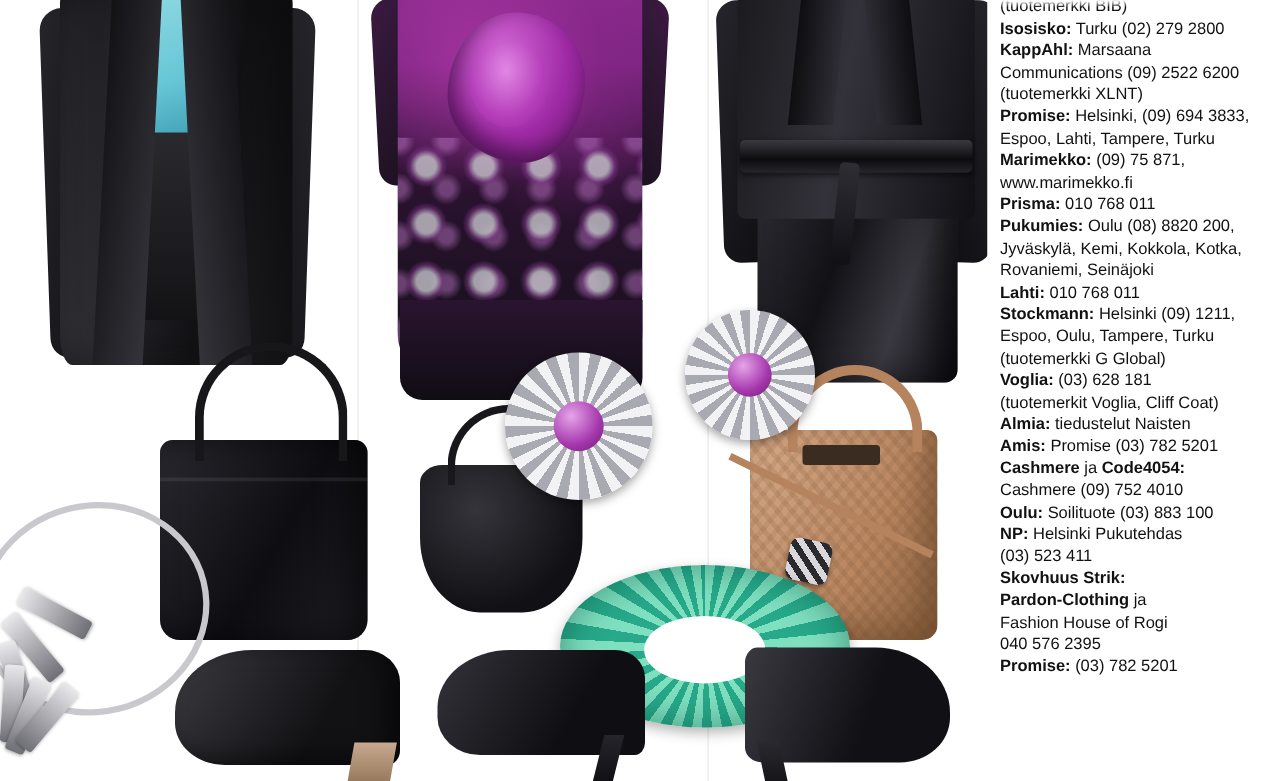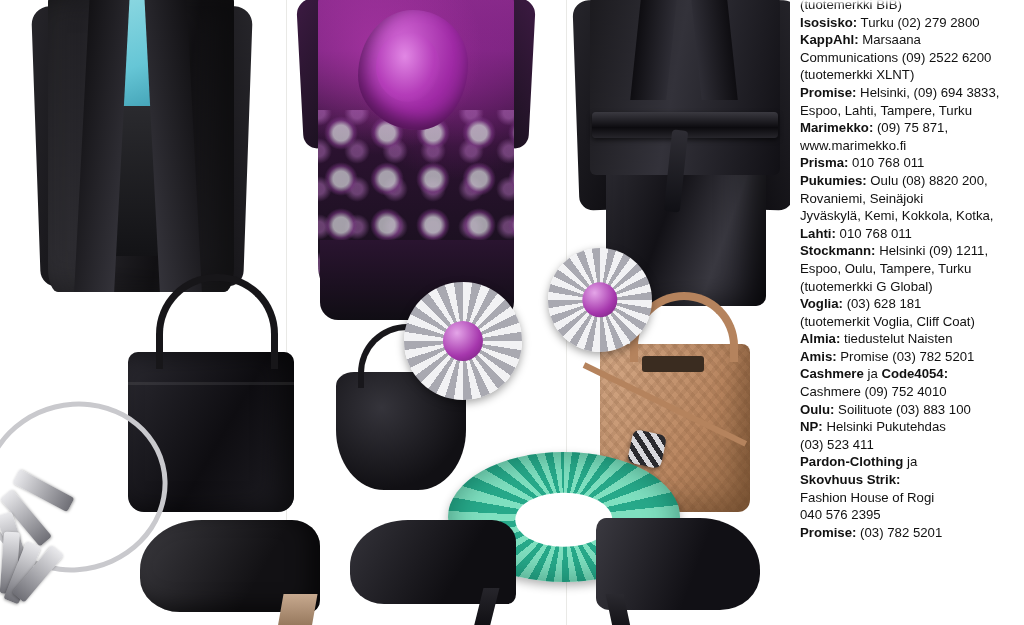--- a/index.html
+++ b/index.html
@@ -575,38 +575,38 @@
       <p class="entry"><b>Isosisko:</b><span> Turku (02) 279 2800</span></p>
       <p class="entry"><b>KappAhl:</b><span> Marsaana</span></p>
       <p class="entry"><span>Communications (09) 2522 6200</span></p>
       <p class="entry"><span>(tuotemerkki XLNT)</span></p>
       <p class="entry"><b>Promise:</b><span> Helsinki, (09) 694 3833,</span></p>
       <p class="entry"><span>Espoo, Lahti, Tampere, Turku</span></p>
       <p class="entry"><b>Marimekko:</b><span> (09) 75 871,</span></p>
       <p class="entry"><span>www.marimekko.fi</span></p>
       <p class="entry"><b>Prisma:</b><span> 010 768 011</span></p>
       <p class="entry"><b>Pukumies:</b><span> Oulu (08) 8820 200,</span></p>
+      <p class="entry"><span>Jyväskylä, Kemi, Kokkola, Kotka,</span></p>
       <p class="entry"><span>Rovaniemi, Seinäjoki</span></p>
-      <p class="entry"><span>Jyväskylä, Kemi, Kokkola, Kotka,</span></p>
       <p class="entry"><b>Lahti:</b><span> 010 768 011</span></p>
       <p class="entry"><b>Stockmann:</b><span> Helsinki (09) 1211,</span></p>
       <p class="entry"><span>Espoo, Oulu, Tampere, Turku</span></p>
       <p class="entry"><span>(tuotemerkki G Global)</span></p>
       <p class="entry"><b>Voglia:</b><span> (03) 628 181</span></p>
       <p class="entry"><span>(tuotemerkit Voglia, Cliff Coat)</span></p>
 
 
       <p class="entry"><b>Almia:</b><span> tiedustelut Naisten</span></p>
       <p class="entry"><b>Amis:</b><span> Promise (03) 782 5201</span></p>
       <p class="entry"><b>Cashmere</b><span> ja </span><b>Code4054:</b></p>
       <p class="entry"><span>Cashmere (09) 752 4010</span></p>
       <p class="entry"><b>Oulu:</b><span> Soilituote (03) 883 100</span></p>
       <p class="entry"><b>NP:</b><span> Helsinki Pukutehdas</span></p>
       <p class="entry"><span>(03) 523 411</span></p>
+      <p class="entry"><b>Skovhuus Strik:</b></p>
       <p class="entry"><b>Pardon-Clothing</b><span> ja</span></p>
-      <p class="entry"><b>Skovhuus Strik:</b></p>
       <p class="entry"><span>Fashion House of Rogi</span></p>
       <p class="entry"><span>040 576 2395</span></p>
       <p class="entry"><b>Promise:</b><span> (03) 782 5201</span></p>
     </div>
   </div>
 
 </div>
 
 </body></html>

